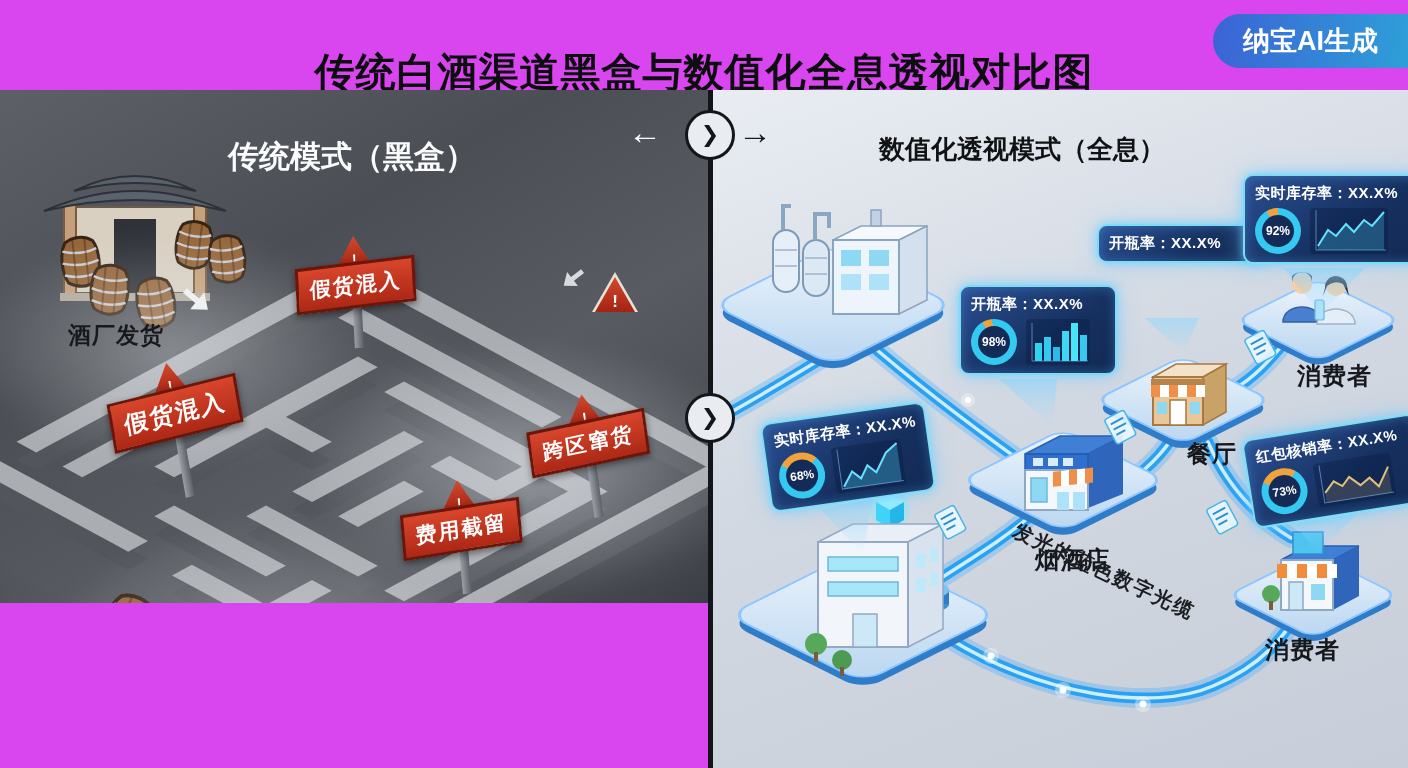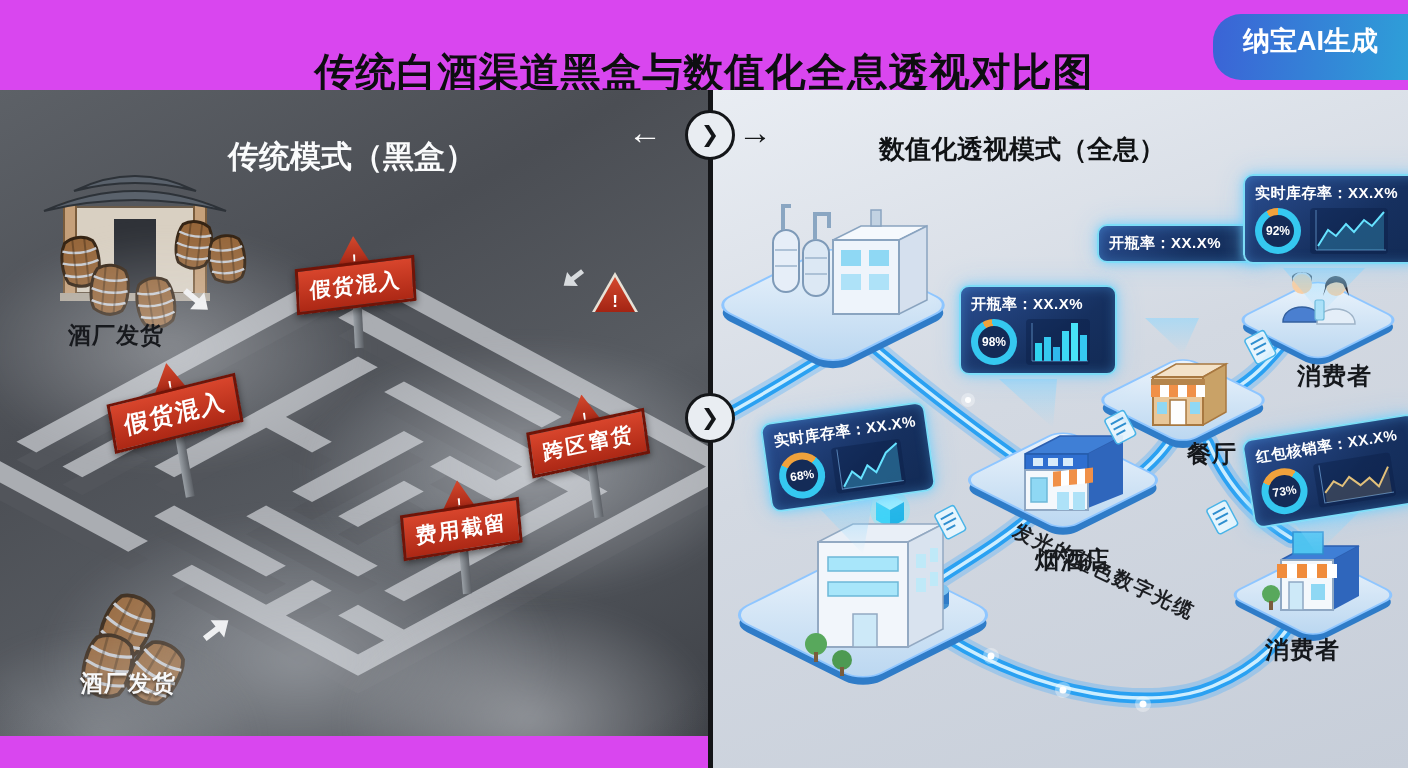--- a/index.html
+++ b/index.html
@@ -2,26 +2,26 @@
 <html><head>
 <meta charset="utf-8">
 <style>
   html,body{margin:0;padding:0;background:#ffffff;}
   .page{position:relative;width:1408px;height:768px;margin:0 auto;overflow:hidden;
         font-family:"Liberation Sans","DejaVu Sans",sans-serif;background:#d946ef;}
 
   
   .main-title{position:absolute;left:0;right:0;top:18px;text-align:center;
     font-size:40px;font-weight:900;color:#0d0e10;letter-spacing:1px;}
-  .badge{position:absolute;right:0;top:14px;height:66px;line-height:54px;padding:0 30px;
+  .badge{position:absolute;right:0;top:14px;height:54px;line-height:54px;padding:0 30px;
     border-radius:28px 0 0 28px;color:#fff;font-size:27px;font-weight:800;
     background:linear-gradient(95deg,#3b63d6 0%,#2e9fd8 100%);}
 
   
-  .panel-left{position:absolute;left:0;top:90px;width:709px;height:646px;overflow:hidden;
+  .panel-left{position:absolute;left:0;top:90px;width:709px;height:513px;overflow:hidden;
     background:linear-gradient(150deg,#5d6167 0%,#4b4e54 35%,#585c62 62%,#3e4147 100%);}
   .panel-left .scene{position:absolute;left:0;top:0;}
   .h-left{position:absolute;left:228px;top:20px;font-size:31px;font-weight:900;color:#fafbfc;z-index:7;}
   .fog{position:absolute;border-radius:50%;filter:blur(10px);pointer-events:none;z-index:4;}
   .vignette{position:absolute;inset:0;z-index:5;pointer-events:none;
     background:radial-gradient(125% 120% at 50% 45%,rgba(0,0,0,0) 55%,rgba(18,20,24,.55) 100%);}
   .ship-label{position:absolute;font-size:23px;font-weight:900;z-index:6;letter-spacing:1px;}
   .ship-top{left:68px;top:230px;color:#17191d;}
   .ship-bottom{left:80px;top:578px;color:#f7f8f9;text-shadow:0 2px 3px rgba(0,0,0,.55);}
 

